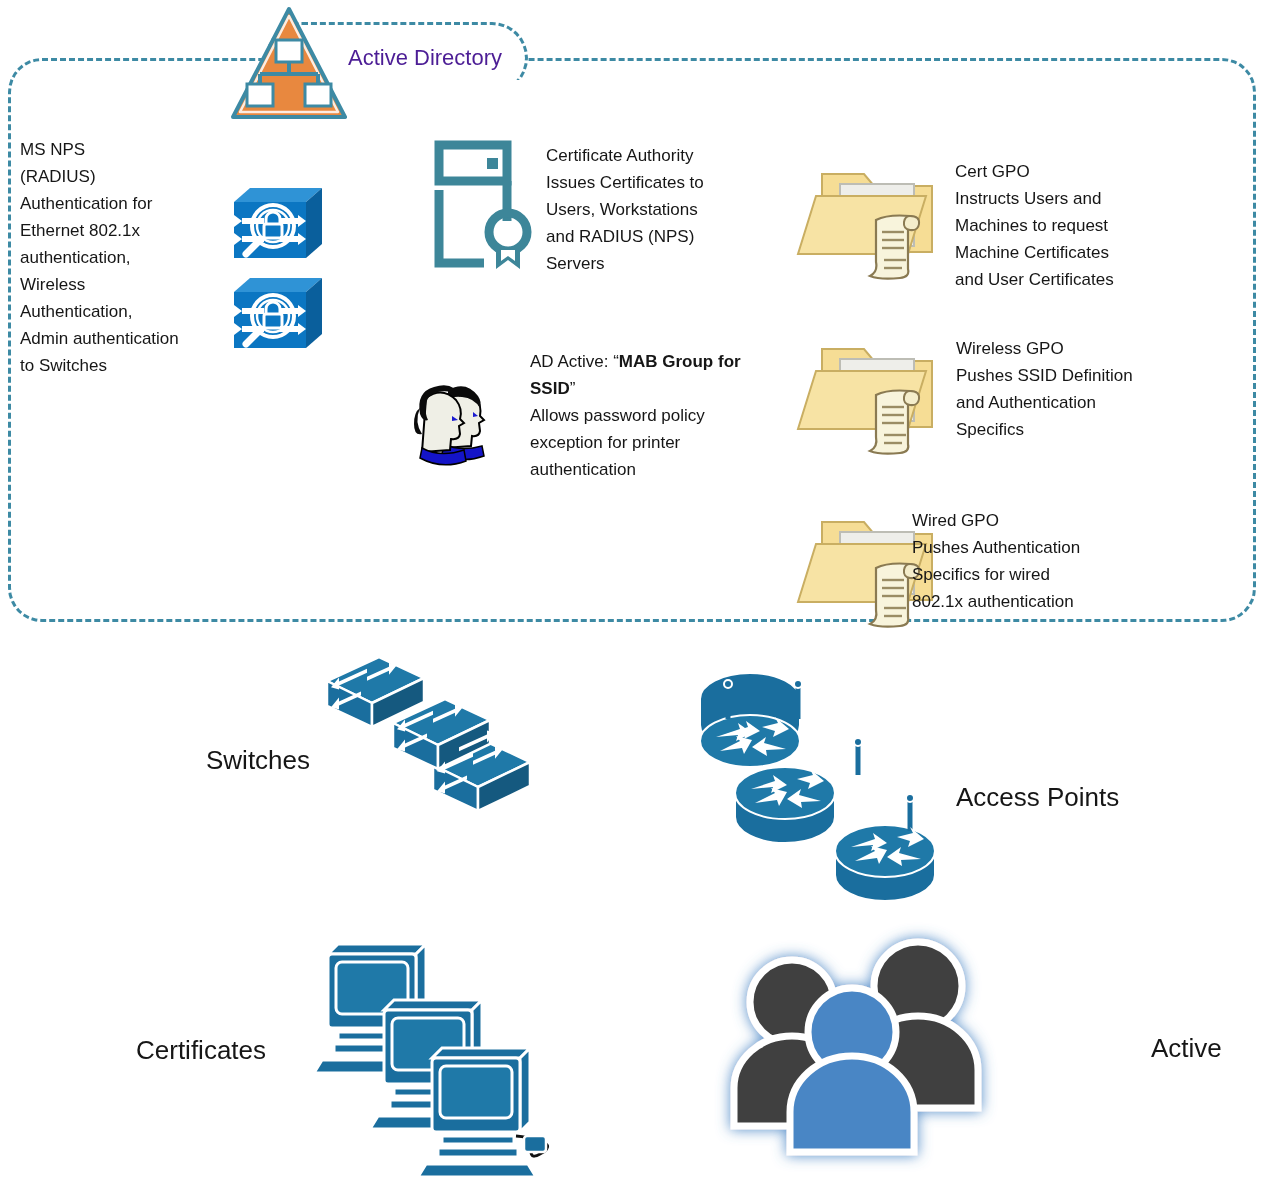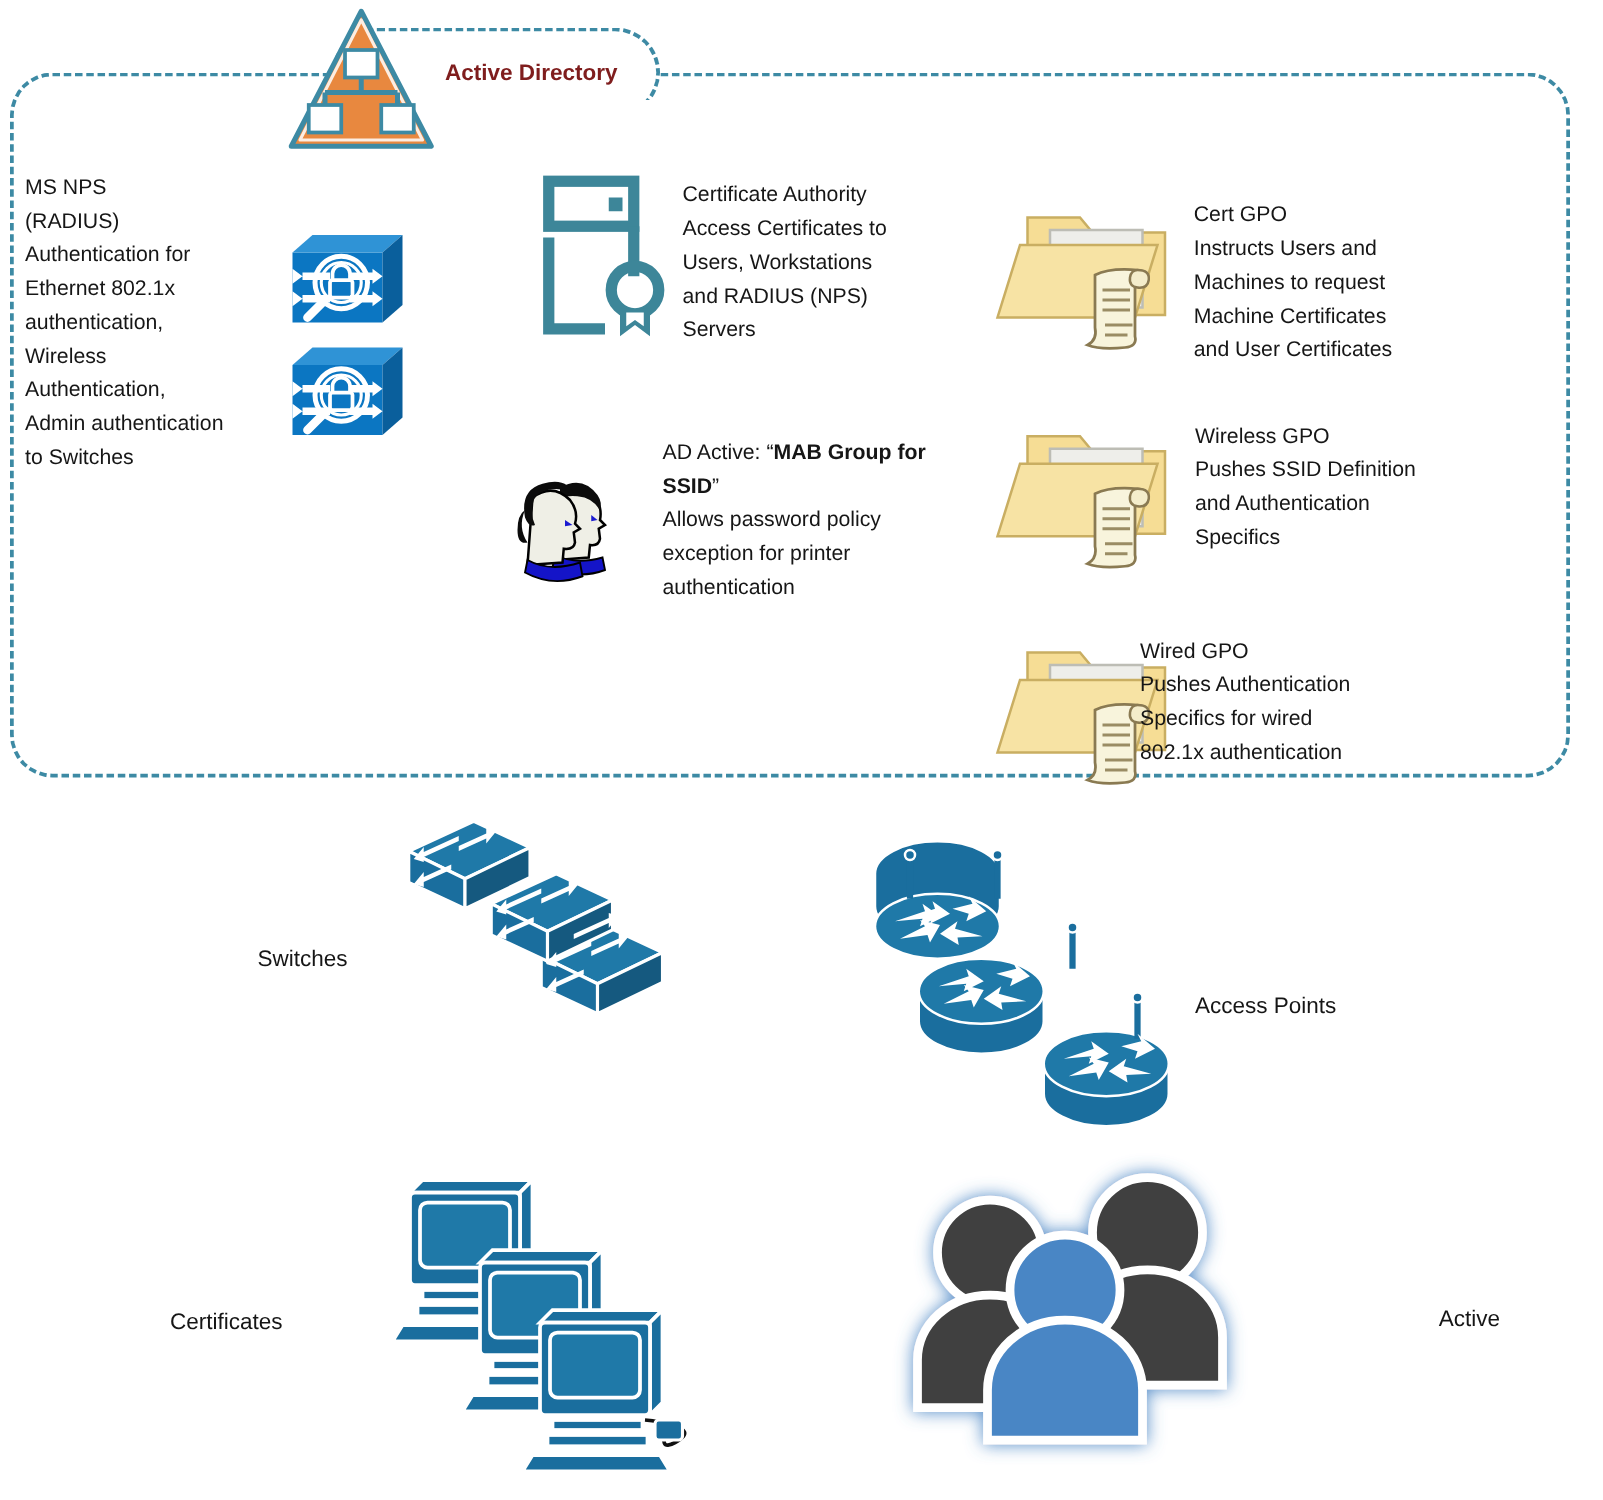--- a/index.html
+++ b/index.html
@@ -6,39 +6,39 @@
   body{
     width:1282px;height:1200px;position:relative;overflow:hidden;
     font-family:"Liberation Sans","DejaVu Sans",sans-serif;
     color:#1a1a1a;
   }
   .abs{position:absolute;}
   .txt{
     font-size:17px;line-height:27px;text-align:left;color:#161616;
     white-space:pre-line;
   }
-  .label{font-size:18px;color:#161616;white-space:nowrap;margin-top:12px;}
+  .label{font-size:26px;color:#161616;white-space:nowrap;}
 
   
   #ad-container{
     left:8px;top:58px;width:1248px;height:564px;
     border:3px dashed #3d8aa4;border-radius:34px;
     box-sizing:border-box;
   }
   
   #ad-callout{
     left:266px;top:22px;width:262px;height:72px;
     border:3px dashed #3d8aa4;border-radius:36px;
     background:#fff;box-sizing:border-box;
     display:flex;align-items:center;justify-content:center;
   }
   #ad-callout-inner-mask{
     left:272px;top:80px;width:250px;height:26px;background:#fff;
   }
-  #ad-callout-label{font-size:18px;color:#7f1d1d;padding-left:56px;font-weight:bold;}
+  #ad-callout-label{font-size:22px;color:#4c1d95;padding-left:56px;}
 
   
   #ad-icon{left:228px;top:4px;width:122px;height:122px;}
 
   svg{display:block;overflow:visible;}
 </style>
 </head>
 <body>
 
 <div class="abs" id="ad-container"></div>
@@ -119,21 +119,21 @@
       <path d="M7 52 v73 h45"></path>
       <path d="M75 43 v40"></path>
     </g>
     <rect x="55" y="20" width="11" height="11" fill="#3d8699"></rect>
     <circle cx="76" cy="94" r="19" fill="none" stroke="#3d8699" stroke-width="9"></circle>
     <path d="M64 109 v22 l12 -9 l12 9 v-22z" fill="#3d8699"></path>
     <path d="M69 112 v11 l7 -5 l7 5 v-11z" fill="#ffffff"></path>
   </svg>
 </div>
 <div class="abs txt" style="left:546px;top:142px;width:204px;">Certificate Authority
-Access Certificates to
+Issues Certificates to
 Users, Workstations
 and RADIUS (NPS)
 Servers</div>
 
 <div class="abs" style="left:408px;top:380px;">
   <svg width="88" height="84" viewBox="0 0 88 84">
 
     <path d="M40 14 q16 -10 28 4 q6 8 4 18 l4 4 l-5 3 l1 8 q-1 6 -8 5 l-1 10 l-26 2z" fill="#efefe6" stroke="#000" stroke-width="2"></path>
     <path d="M40 10 q18 -10 30 6 q4 6 2 12 q-6 -10 -18 -11 q-10 -1 -14 3z" fill="#0b0b0b"></path>
     <path d="M36 64 q16 8 38 2 l2 10 q-22 8 -42 -2z" fill="#1414c8" stroke="#000" stroke-width="1.5"></path>

